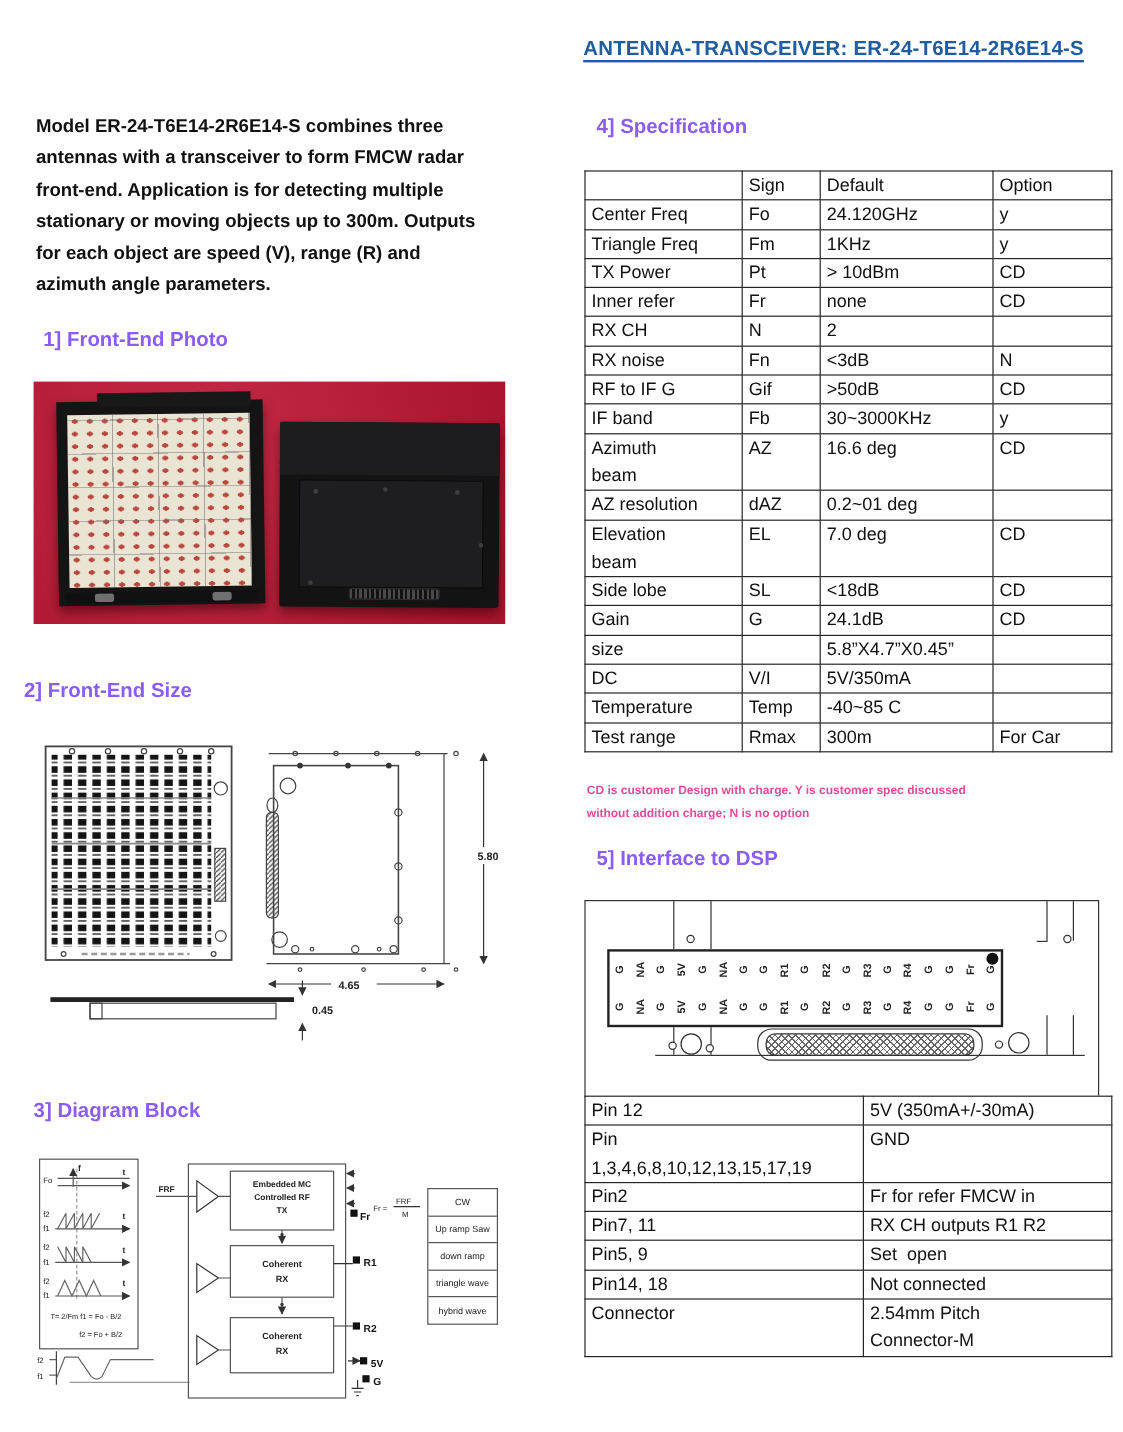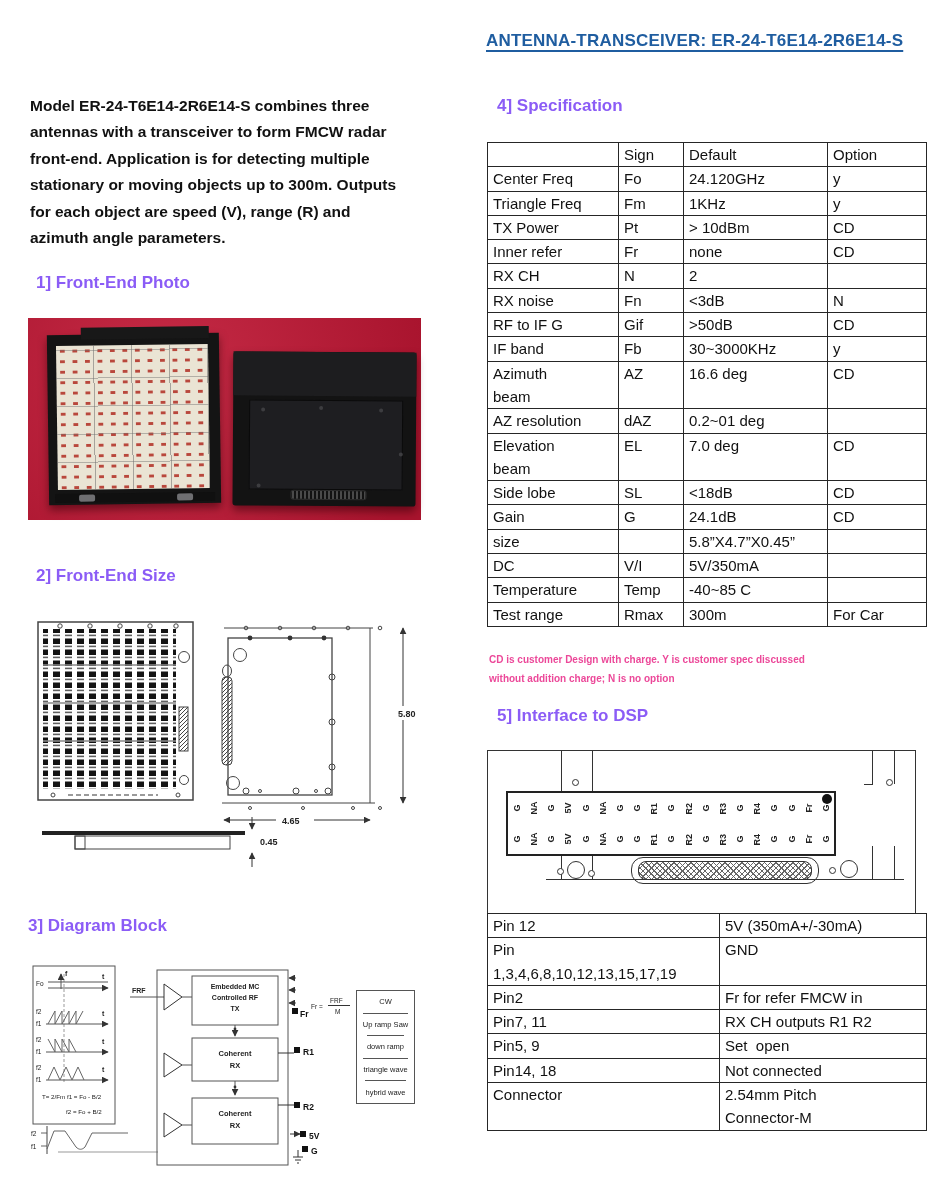--- a/index.html
+++ b/index.html
@@ -61,21 +61,21 @@
     font-size:9px;font-weight:bold;color:#222;letter-spacing:0;}
   .pin1-dot{position:absolute;left:334px;top:43px;width:10px;height:10px;border-radius:50%;background:#111;}
   .hatch-conn{position:absolute;left:150px;top:110px;width:172px;height:17px;border:1px solid #333;border-radius:8px;
     background:
       repeating-linear-gradient(45deg,#666 0 1px,rgba(0,0,0,0) 1px 4px),
       repeating-linear-gradient(-45deg,#666 0 1px,rgba(0,0,0,0) 1px 4px);}
   .hatch-outline{position:absolute;left:143px;top:106px;width:186px;height:25px;border:1px solid #333;border-radius:12px;}
   
   .diagram-svg{left:28px;top:958px;width:340px;height:215px;}
   .size-svg{left:28px;top:615px;width:432px;height:270px;}
-  .wave-table{left:356px;top:990px;width:57px;height:112px;border:1px solid #555;display:flex;flex-direction:column;background:#fff;align-items:center;}
+  .wave-table{left:356px;top:990px;width:57px;height:112px;border:1px solid #555;display:flex;flex-direction:column;background:#fff;}
   .wtr{flex:1;display:flex;align-items:center;justify-content:center;font-size:7.5px;color:#222;}
   .wtr + .wtr{border-top:1px solid #555;}
   svg text{font-family:"Liberation Sans",sans-serif;}
 </style>
 </head>
 <body>
 
 <div class="abs doc-title">ANTENNA-TRANSCEIVER: ER-24-T6E14-2R6E14-S</div>
 
 <div class="abs intro preline">Model ER-24-T6E14-2R6E14-S combines three
@@ -100,21 +100,21 @@
     <div class="panel"></div>
     <div class="conn"></div>
     <div class="screw" style="left:28px;top:56px;"></div>
     <div class="screw" style="left:86px;top:54px;"></div>
     <div class="screw" style="left:146px;top:56px;"></div>
     <div class="screw" style="left:166px;top:100px;"></div>
     <div class="screw" style="left:24px;top:132px;"></div>
   </div>
 </div>
 
-<div class="abs sec-heading" style="left:36px;top:566px;">2] Front-End Size</div>
+<div class="abs sec-heading" style="left:20px;top:566px;">2] Front-End Size</div>
 
 <svg class="abs size-svg" viewBox="0 0 432 270">
   <defs>
     <pattern id="patches" width="12" height="11" patternUnits="userSpaceOnUse">
       <rect x="1" y="1.5" width="7" height="5.5" fill="#141414"></rect>
       <rect x="1" y="8.6" width="7" height="1.6" fill="#606060"></rect>
     </pattern>
     <pattern id="hatch" width="4" height="4" patternUnits="userSpaceOnUse">
       <path d="M0,4 L4,0" stroke="#444" stroke-width="1"></path>
     </pattern>

